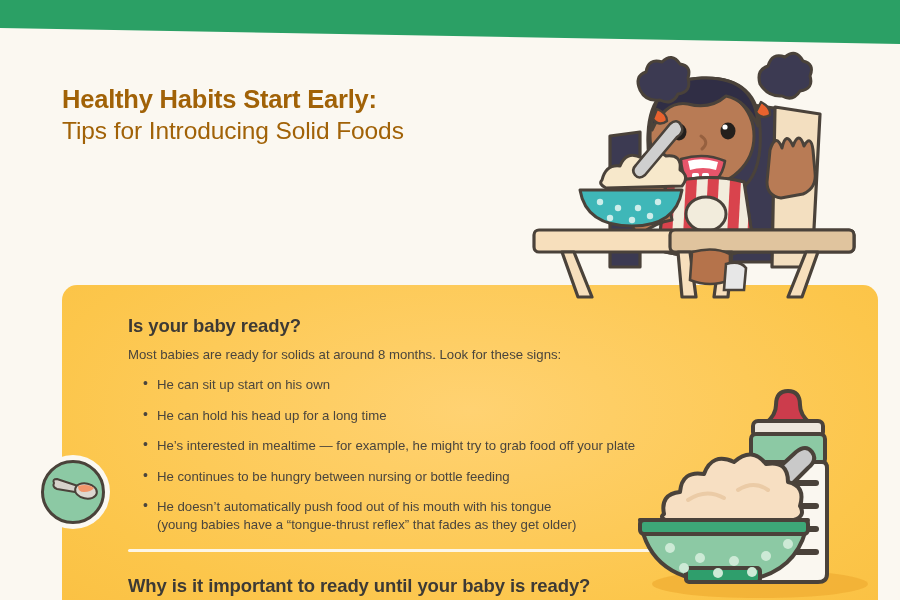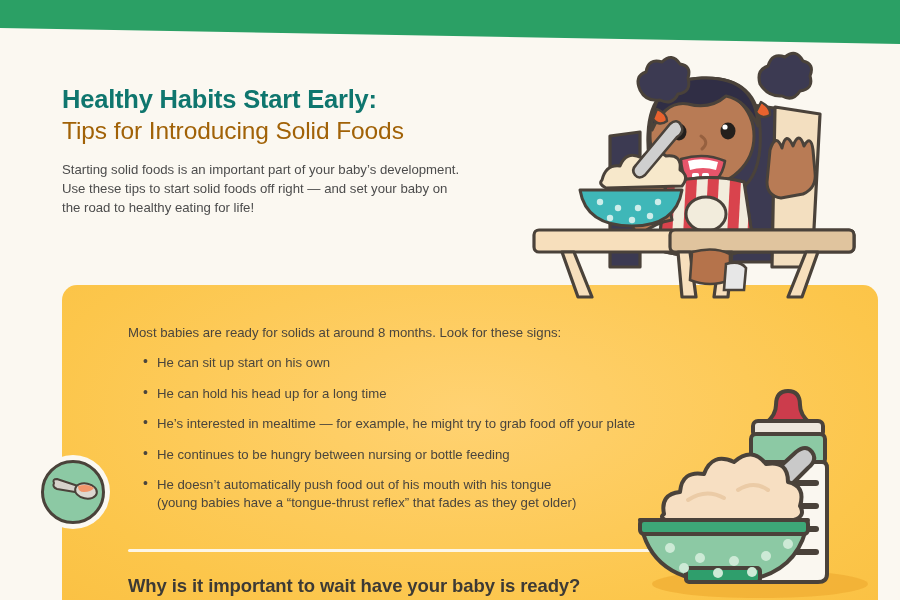--- a/index.html
+++ b/index.html
@@ -23,21 +23,21 @@
     width: 900px; height: 46px;
     background: #2BA065;
     clip-path: polygon(0 0, 100% 0, 100% 44px, 0 28px);
   }
 
   
   .header { position: absolute; left: 62px; top: 84px; width: 470px; }
   .title-1 {
     font-size: 25.5px;
     font-weight: 700;
-    color: #0f766e;
+    color: #a16207;
     letter-spacing: -0.2px;
     line-height: 30px;
     white-space: nowrap;
   }
   .title-2 {
     font-size: 24.5px;
     font-weight: 400;
     color: #a16207;
     letter-spacing: -0.1px;
     line-height: 32px;
@@ -151,25 +151,20 @@
 </head>
 <body>
 
 <div id="page">
 
   <div class="top-bar"></div>
 
   <div class="header">
     <div class="title-1">Healthy Habits Start Early:</div>
     <div class="title-2">Tips for Introducing Solid Foods</div>
-    <div class="lede">
-      <span>Starting solid foods is an important part of your baby’s development.</span>
-      <span>Use these tips to start solid foods off right — and set your baby on</span>
-      <span>the road to healthy eating for life!</span>
-    </div>
   </div>
 
   <div class="illus-baby">
     <svg width="360" height="235" viewBox="0 0 360 235">
 
       <g stroke="#4A423A" stroke-width="3.2" stroke-linejoin="round">
         <path d="M196 38 L268 48 L268 200 L196 200 Z" fill="#3C3A52"></path>
         <path d="M255 45 L300 52 L292 205 L252 205 Z" fill="#F3DFC0"></path>
       </g>
 
@@ -267,20 +262,21 @@
         <path d="M200 190 l12 0 l-4 45 l-14 0 z" fill="#F7DFBC"></path>
       </g>
 
       <path d="M172 190 q22 -6 38 2 l0 26 q-20 8 -40 0 z" fill="#B5734B" stroke="#4A423A" stroke-width="2.6"></path>
       <path d="M206 202 q14 -4 20 4 l-2 22 l-20 0 z" fill="#E7E7E7" stroke="#4A423A" stroke-width="2.6"></path>
     </svg>
   </div>
 
   <div class="card">
     <div class="card-inner">
+      <h2 class="card-h2">Is your baby ready?</h2>
       <p class="card-intro">Most babies are ready for solids at around 8 months. Look for these signs:</p>
       <ul class="signs">
         <li>
           <span>He can sit up start on his own</span>
         </li>
         <li>
           <span>He can hold his head up for a long time</span>
         </li>
         <li>
           <span>He’s interested in mealtime — for example, he might try to grab food off your plate</span>
@@ -288,21 +284,21 @@
         <li>
           <span>He continues to be hungry between nursing or bottle feeding</span>
         </li>
         <li>
           <span>He doesn’t automatically push food out of his mouth with his tongue</span>
           <span class="l2">(young babies have a “tongue-thrust reflex” that fades as they get older)</span>
         </li>
       </ul>
     </div>
     <div class="divider"></div>
-    <h2 class="card-h2 bottom">Why is it important to wait have your baby is ready?</h2>
+    <h2 class="card-h2 bottom">Why is it important to ready until your baby is ready?</h2>
   </div>
 
   <div class="illus-bottle">
     <svg width="232" height="247" viewBox="0 0 232 247">
 
       <ellipse cx="112" cy="216" rx="108" ry="14" fill="#F0AE33" opacity="0.75"></ellipse>
 
       <g stroke="#4A423A" stroke-width="4" stroke-linejoin="round">
         <path d="M128 37 q0 -14 12 -14 q12 0 12 14 q0 10 10 18 l-44 0 q10 -8 10 -18 z" fill="#CC3C4C"></path>
         <rect x="105" y="53" width="70" height="16" rx="5" fill="#EDE7DC"></rect>

